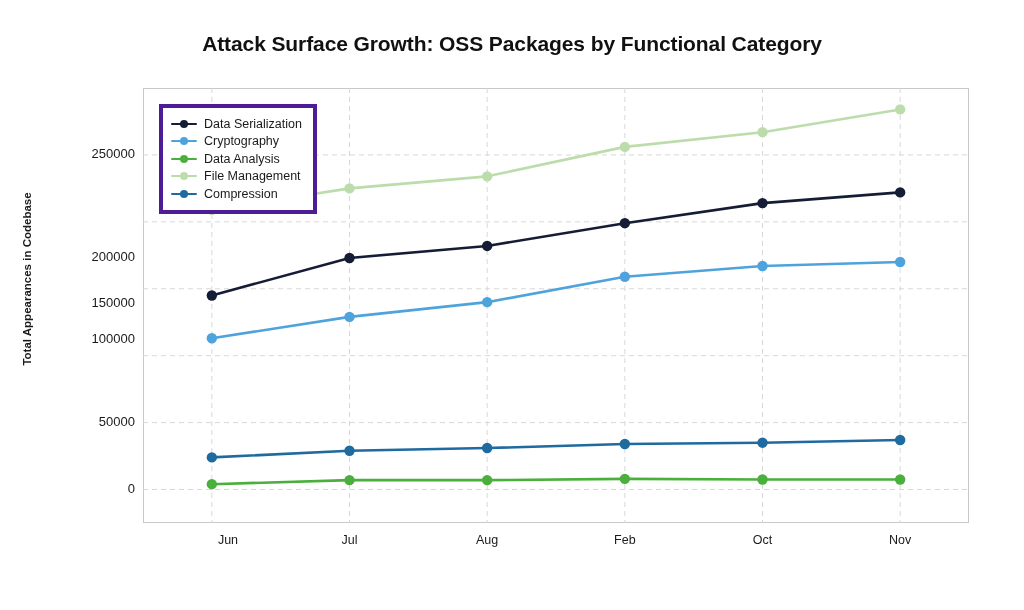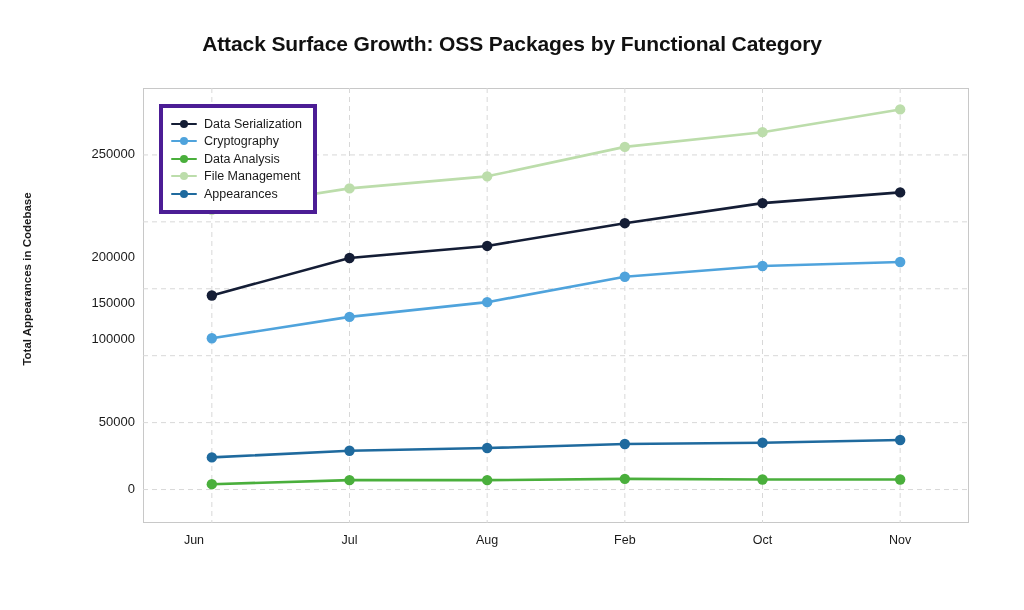--- a/index.html
+++ b/index.html
@@ -200,21 +200,21 @@
   <div class="ytick-wrap" id="ytick-wrap">
       <div class="ytick" style="top: 480.538px;">0</div>
       <div class="ytick" style="top: 413.615px;">50000</div>
       <div class="ytick" style="top: 331px;">100000</div>
       <div class="ytick" style="top: 279.769px; margin-top: 15px;">150000</div>
       <div class="ytick" style="top: 212.846px; margin-top: 36px;">200000</div>
       <div class="ytick" style="top: 145.923px;">250000</div>
     </div>
 
   <div id="xtick-wrap">
-      <div class="xtick" style="left: 154px;">Jun</div>
+      <div class="xtick" style="left: 188px;">Jun</div>
       <div class="xtick" style="left: 309.5px;">Jul</div>
       <div class="xtick" style="left: 447.167px;">Aug</div>
       <div class="xtick" style="left: 584.833px;">Feb</div>
       <div class="xtick" style="left: 722.5px;">Oct</div>
       <div class="xtick" style="left: 860.167px;">Nov</div>
     </div>
 
   <div class="ylabel">Total Appearances in Codebase</div>
 
 
@@ -245,17 +245,17 @@
           <span class="ln" style="background: rgb(188, 221, 171);"></span>
           <span class="dt" style="background: rgb(188, 221, 171);"></span>
         </span>
         <span class="legend-label">File Management</span>
       </div>
       <div class="legend-item">
         <span class="legend-swatch">
           <span class="ln" style="background: rgb(31, 106, 158);"></span>
           <span class="dt" style="background: rgb(31, 106, 158);"></span>
         </span>
-        <span class="legend-label">Appearances</span>
+        <span class="legend-label">Compression</span>
       </div>
     </div>
 
 </div>
 
 </body></html>

